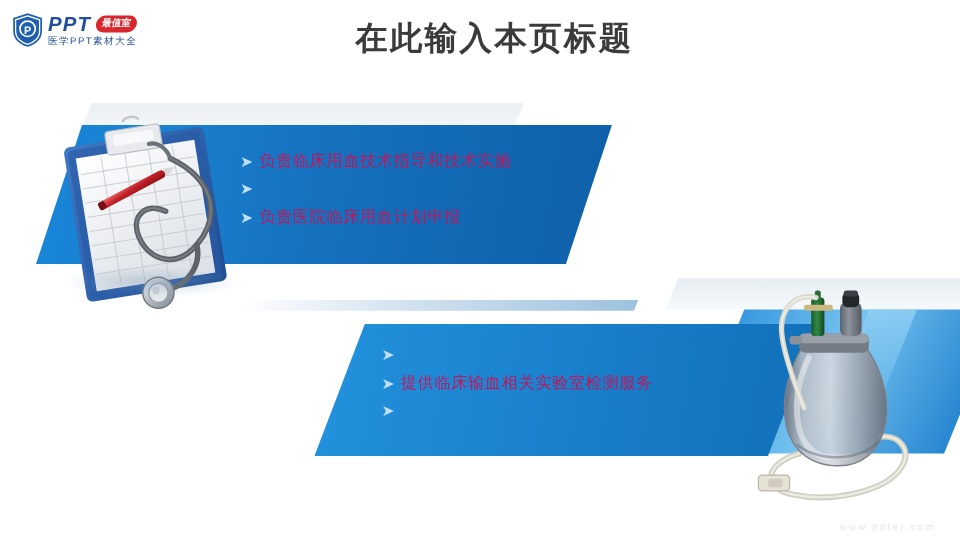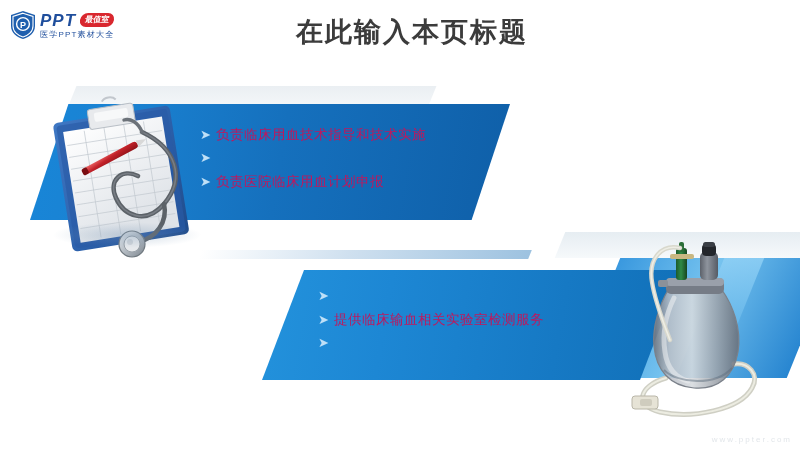--- a/index.html
+++ b/index.html
@@ -96,21 +96,21 @@
   .clip-shadow {
     position:absolute; left:6px; top:130px; width:150px; height:26px;
     background:radial-gradient(ellipse at center,rgba(120,150,180,.35) 0%,rgba(255,255,255,0) 70%);
   }
 
   
   .bottle-wrap { position:absolute; left:608px; top:228px; width:180px; height:200px; }
 
   
   .watermark {
-    position:absolute; right:8px; bottom:6px; font-size:8px; color:#e2e6ea;
+    position:absolute; right:20px; bottom:6px; font-size:8px; color:#e2e6ea;
     letter-spacing:2px;
   }
 </style>
 </head>
 <body>
 
 <div class="slide">
 
   <div class="band-top"></div>
   <div class="band-mid"></div>

